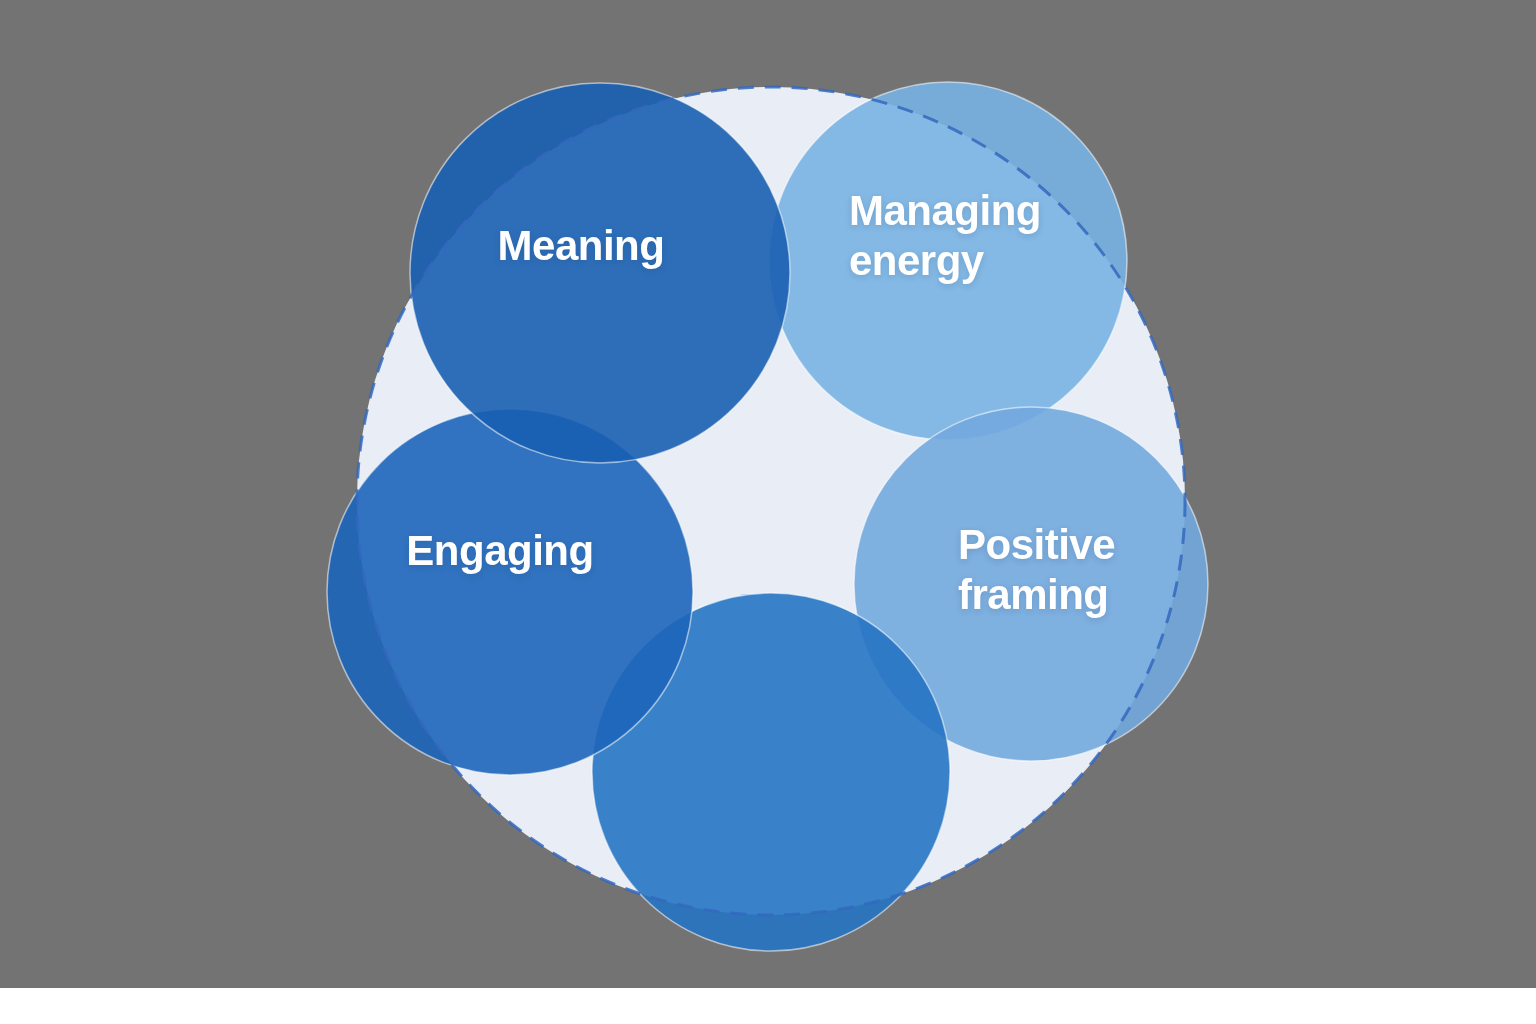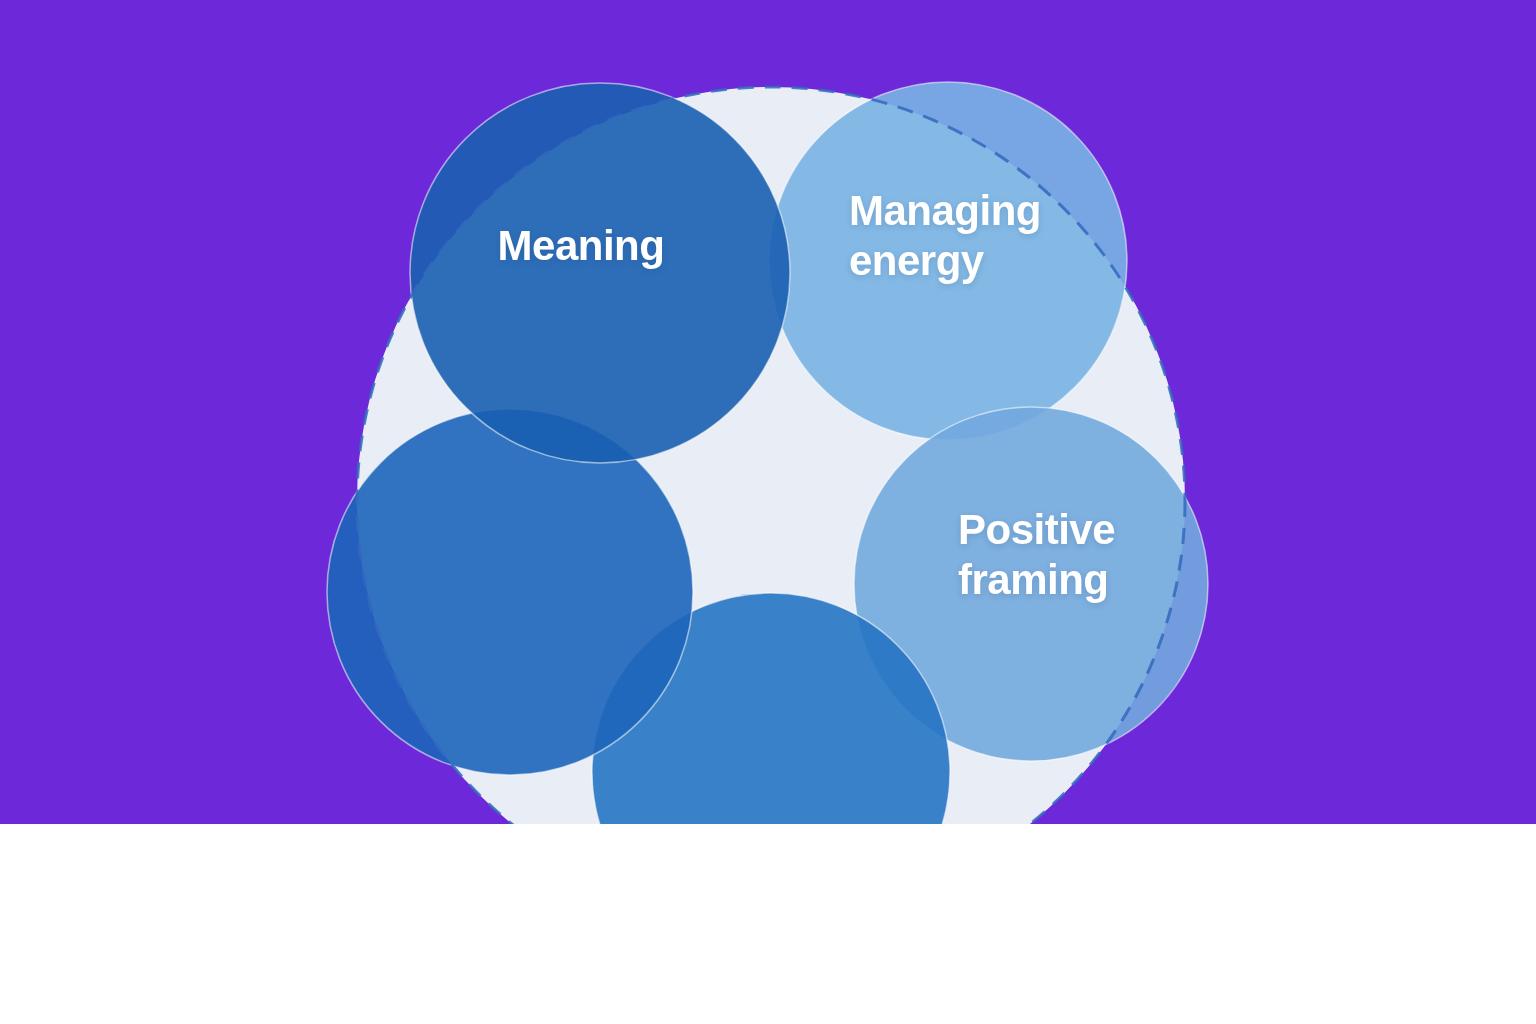--- a/index.html
+++ b/index.html
@@ -3,23 +3,23 @@
 <meta charset="utf-8">
 <style>
   html, body {
     margin: 0;
     padding: 0;
     font-family: "Liberation Sans", sans-serif;
   }
   .scene {
     position: relative;
     width: 1536px;
-    height: 824px;
+    height: 988px;
     overflow: hidden;
-    background: #6d28d9;
+    background: #737373;
   }
   .scene svg {
     position: absolute;
     inset: 0;
     display: block;
   }
   .bubble-label {
     position: absolute;
     color: #ffffff;
     font-weight: 700;
@@ -52,16 +52,17 @@
       <circle cx="600" cy="273" r="190" fill="#1a5fb1"></circle>
     </g>
 
     <circle cx="771" cy="501" r="414" fill="none" stroke-width="3" stroke-dasharray="16 11" stroke-opacity="0.85" stroke="#3468be"></circle>
   </svg>
 
   <div class="bubble-label centered" style="left: 581px; top: 246px;">Meaning</div>
 
   <div class="bubble-label" style="left: 849px; top: 186px; width: 230px;">Managing energy</div>
 
+  <div class="bubble-label centered" style="left: 500px; top: 551px;">Engaging</div>
 
-  <div class="bubble-label" style="left: 958px; top: 505px; width: 200px;">Positive framing</div>
+  <div class="bubble-label" style="left: 958px; top: 520px; width: 200px;">Positive framing</div>
 
 </div>
 
 </body></html>

